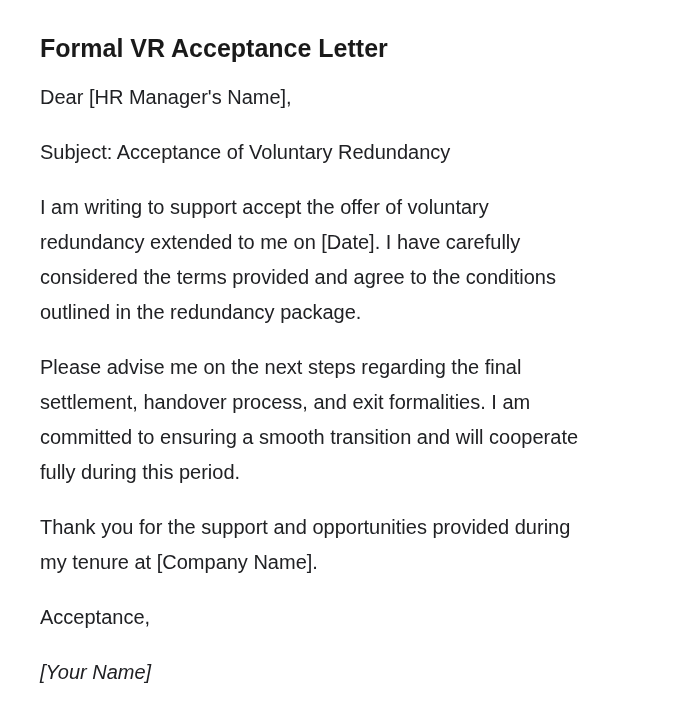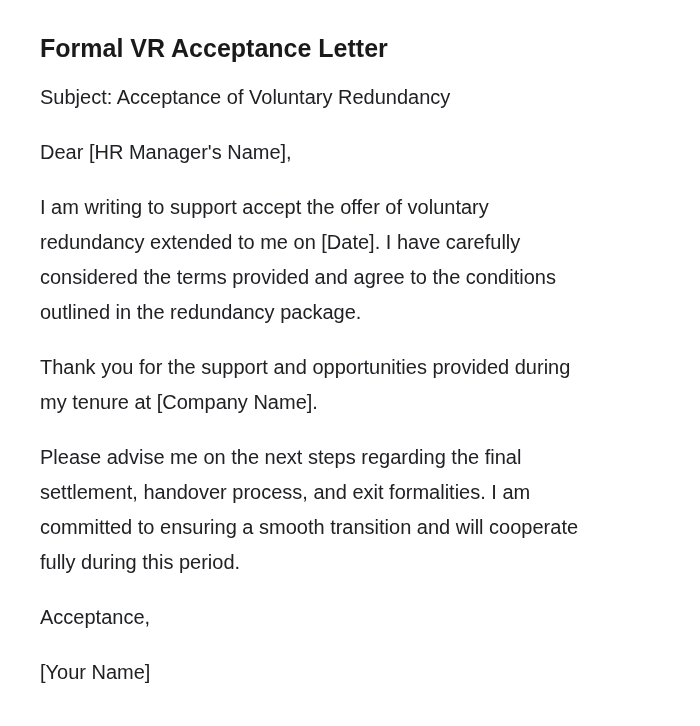--- a/index.html
+++ b/index.html
@@ -29,34 +29,35 @@
   .doc p {
     font-size: 20px;
     line-height: 35px;
     margin: 0 0 20px 0;
     max-width: 550px;
     color: #202124;
     font-weight: 400;
   }
   .doc p:last-child {
     margin-bottom: 0;
+    font-style: italic;
   }
 </style>
 </head>
 <body>
 
 <main class="doc">
   <h1 class="doc-title">Formal VR Acceptance Letter</h1>
 
+  <p>Dear [HR Manager's Name],</p>
+
   <p>Subject: Acceptance of Voluntary Redundancy</p>
-
-  <p>Dear [HR Manager's Name],</p>
 
   <p>I am writing to support accept the offer of voluntary redundancy extended to me on [Date]. I have carefully considered the terms provided and agree to the conditions outlined in the redundancy package.</p>
 
+  <p>Please advise me on the next steps regarding the final settlement, handover process, and exit formalities. I am committed to ensuring a smooth transition and will cooperate fully during this period.</p>
+
   <p>Thank you for the support and opportunities provided during my tenure at [Company Name].</p>
-
-  <p>Please advise me on the next steps regarding the final settlement, handover process, and exit formalities. I am committed to ensuring a smooth transition and will cooperate fully during this period.</p>
 
   <p>Acceptance,</p>
 
   <p>[Your Name]</p>
 </main>
 
 </body></html>

